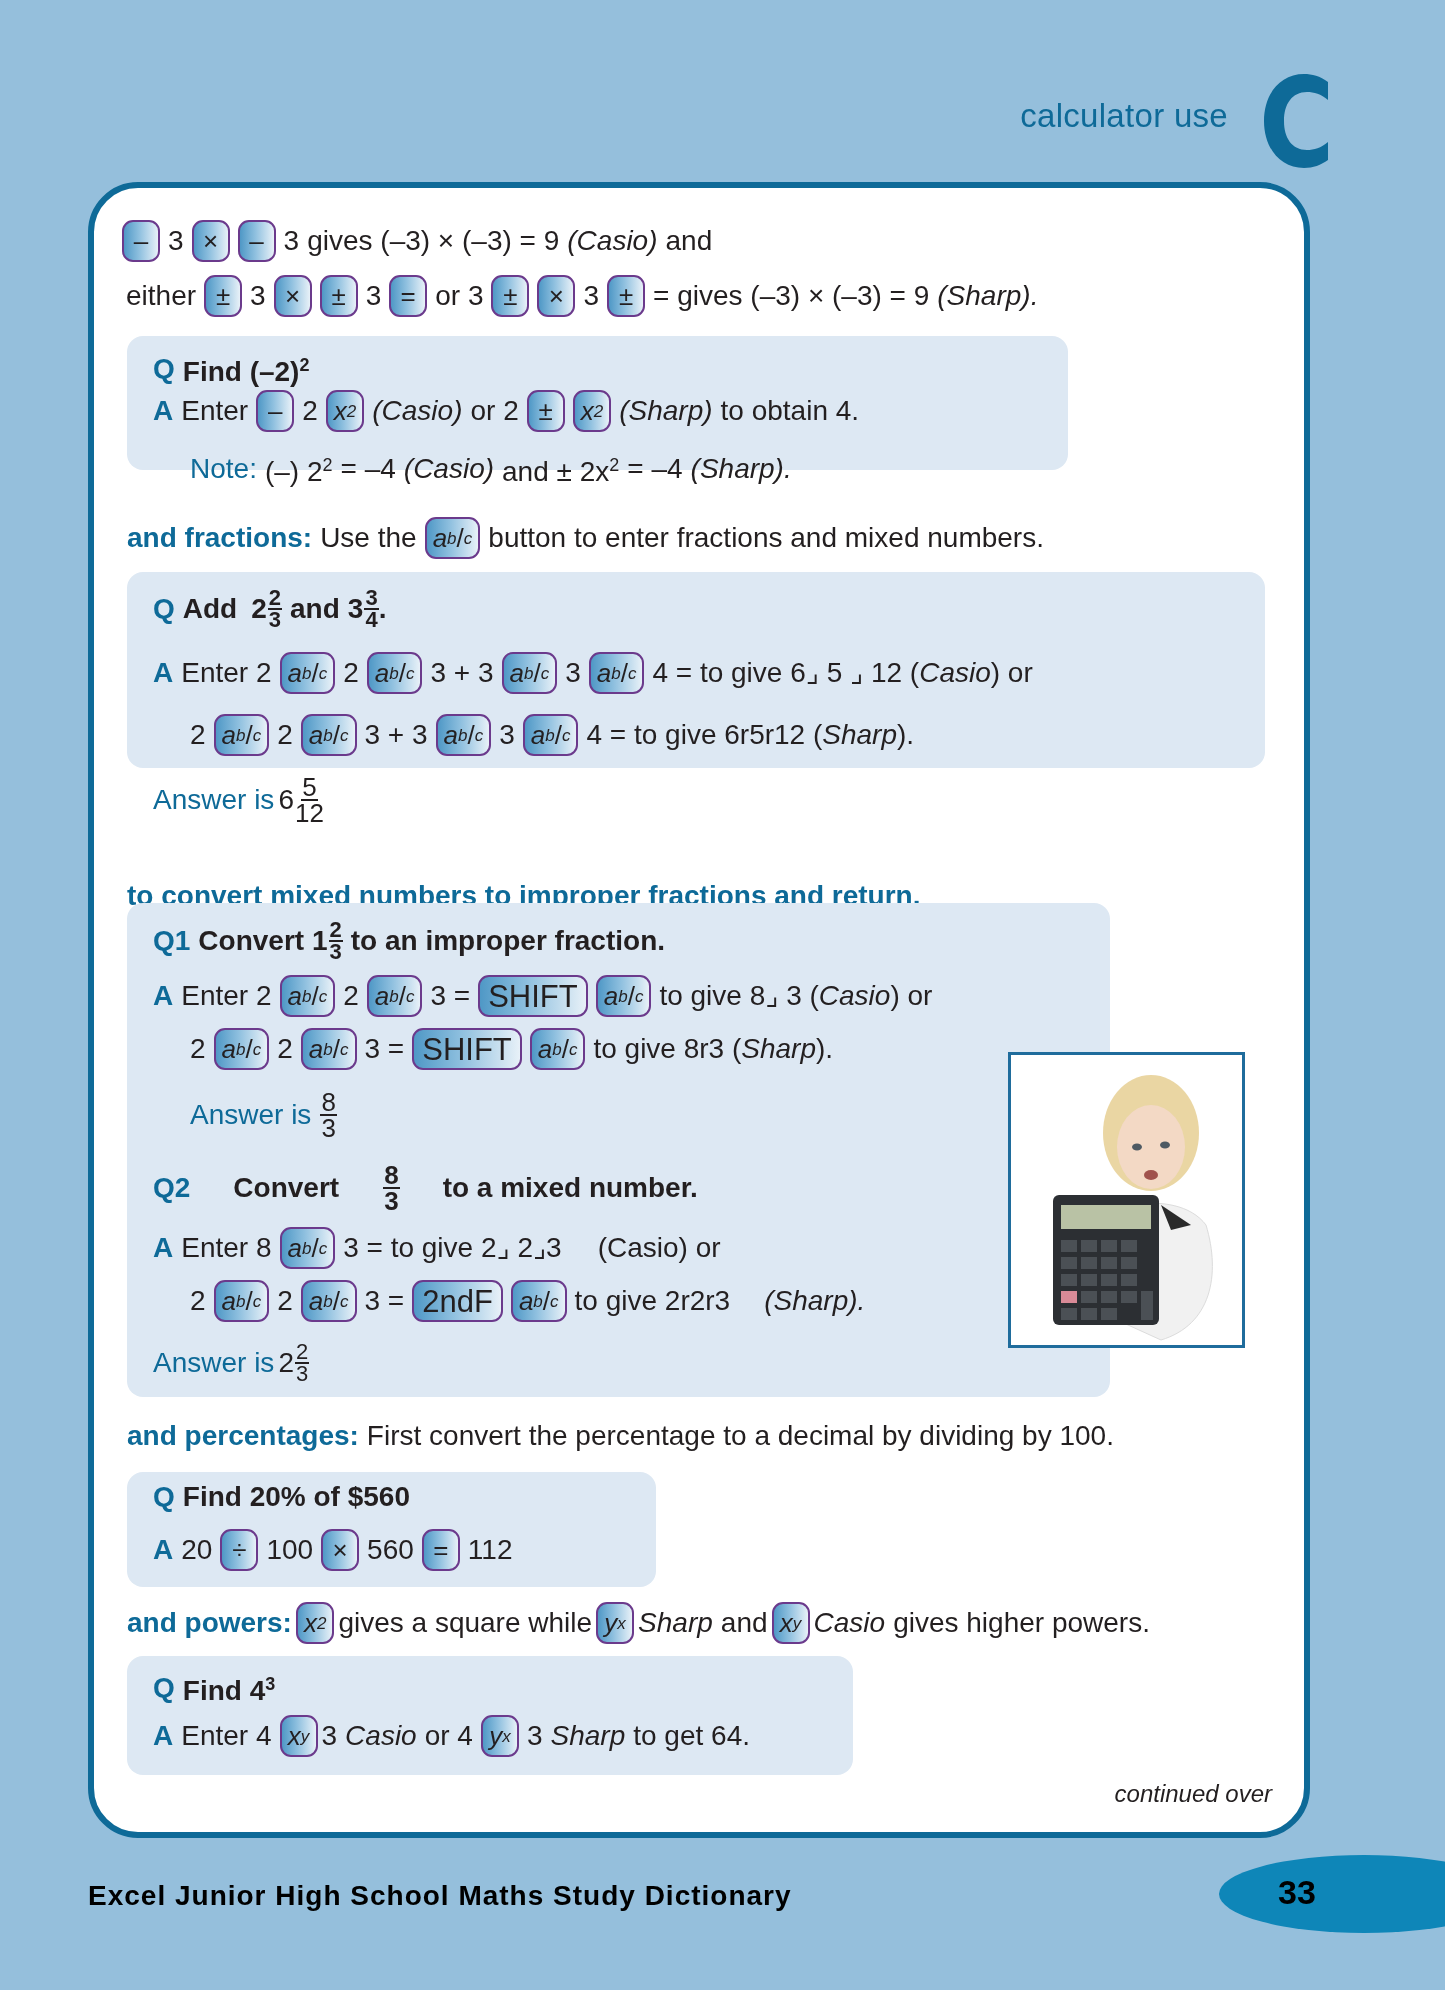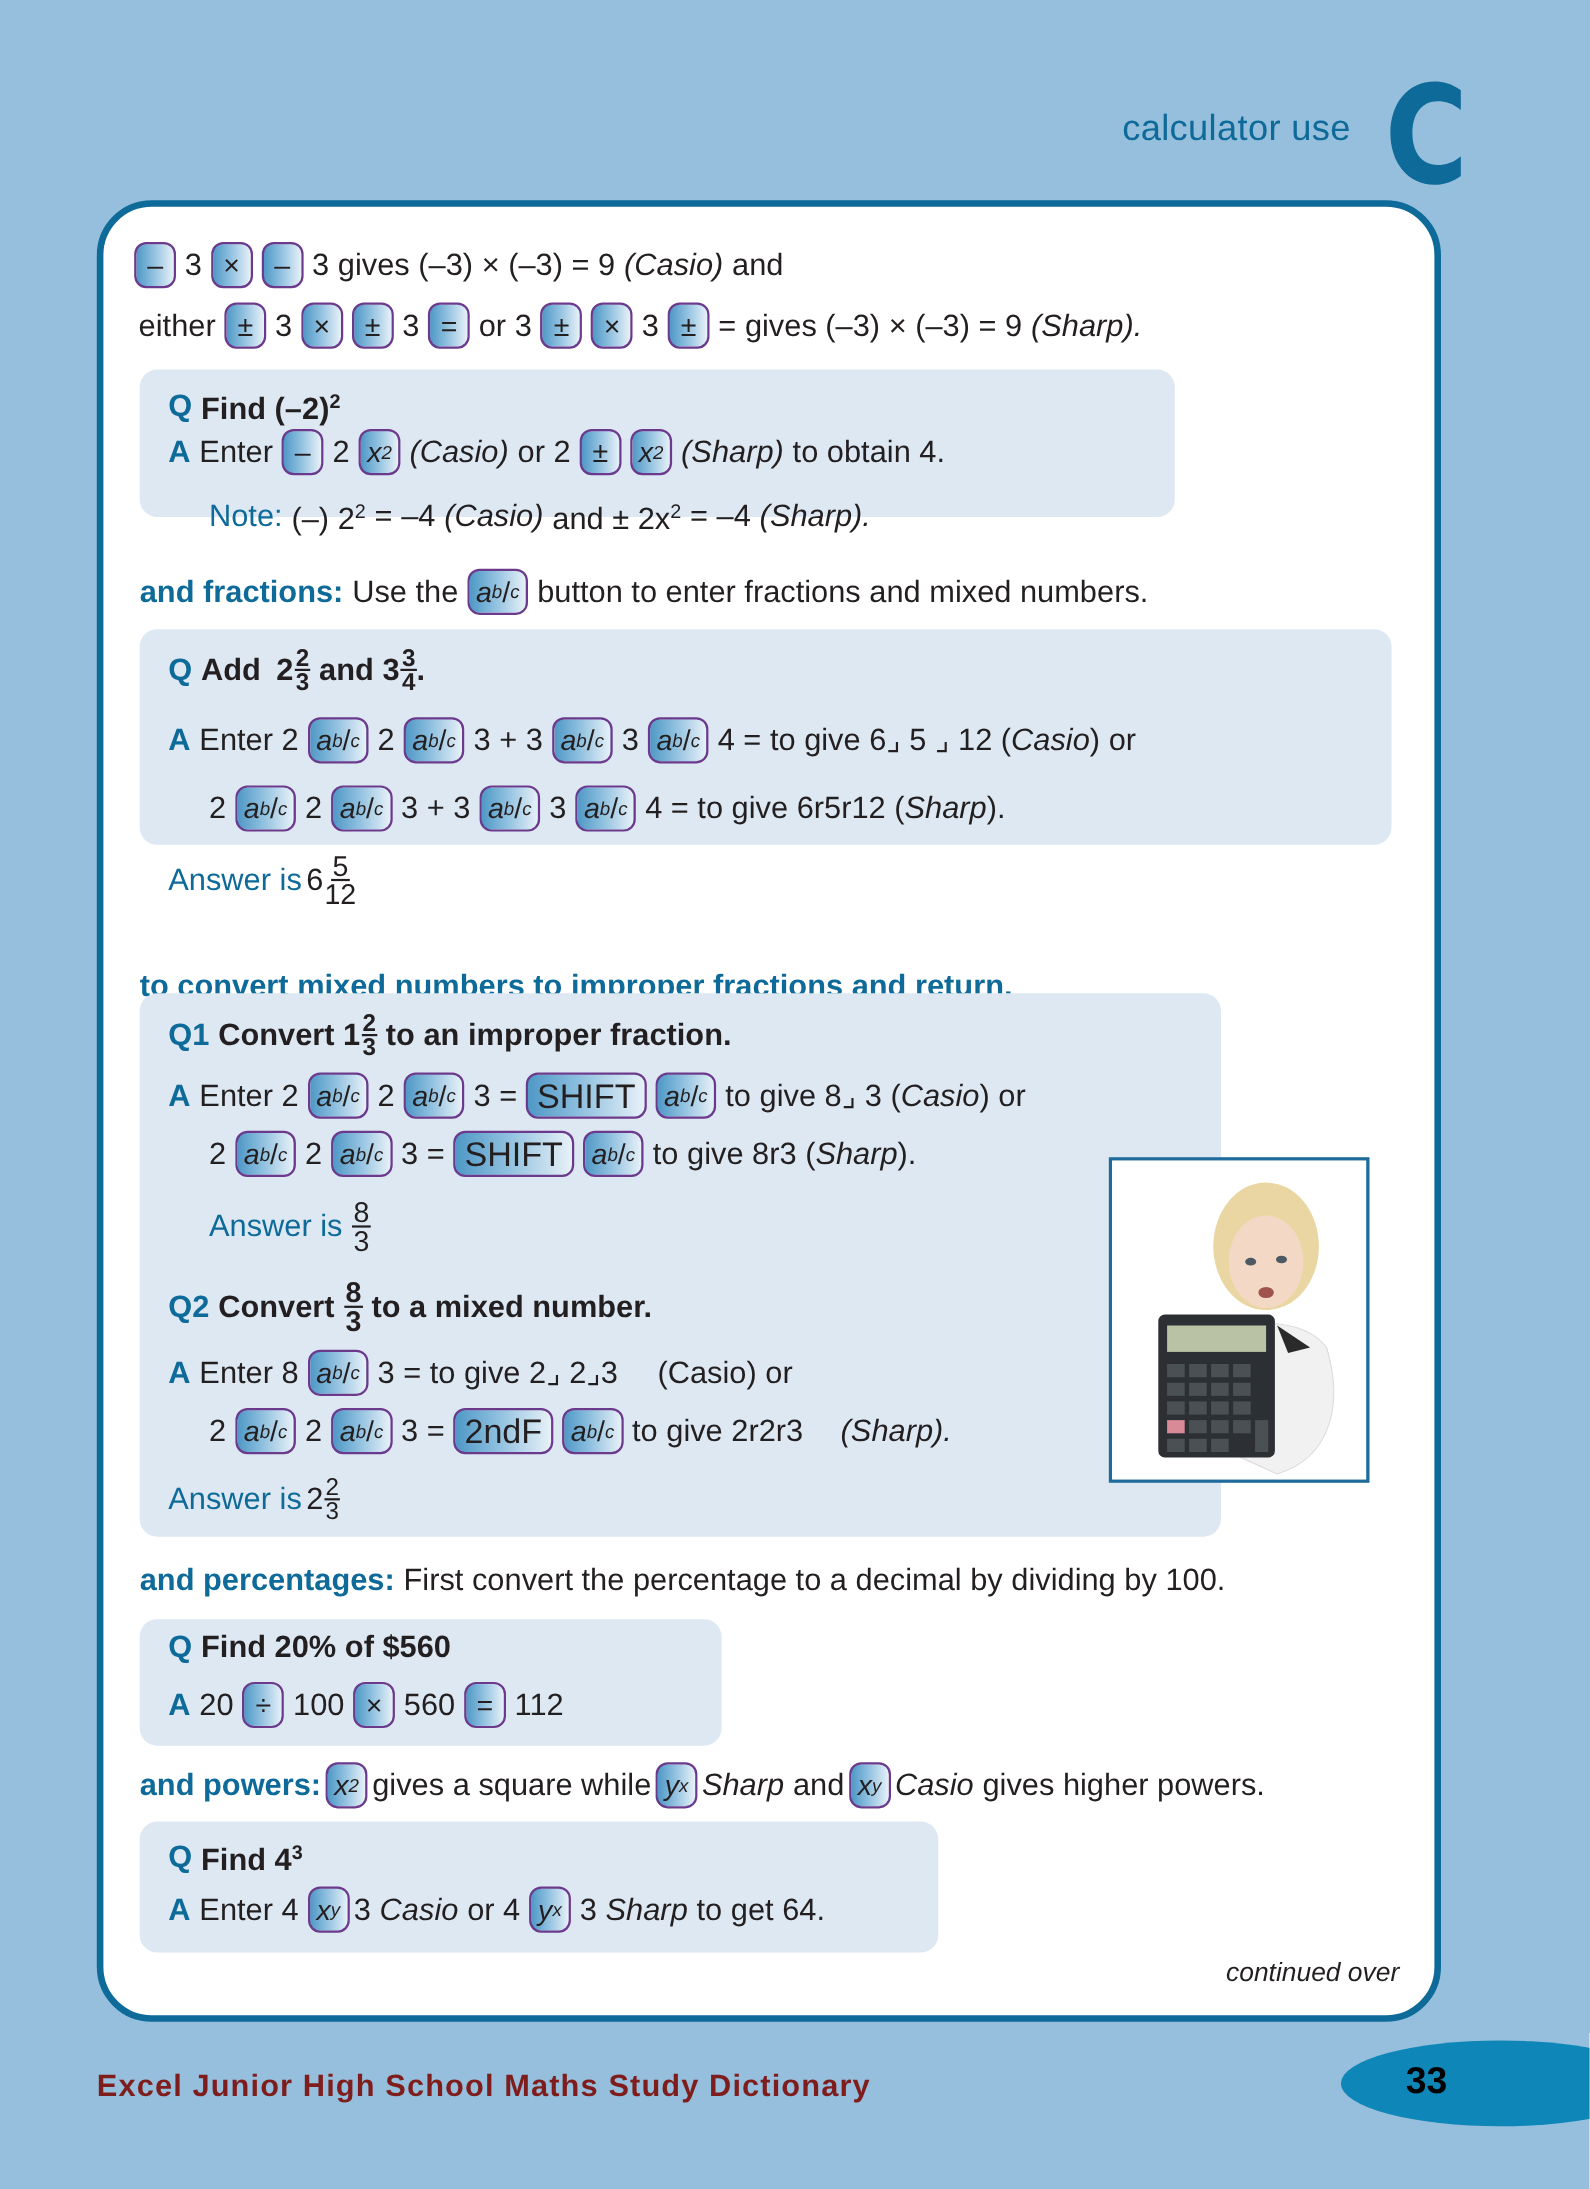--- a/index.html
+++ b/index.html
@@ -48,21 +48,21 @@
     font-size:22px; line-height:20px; vertical-align:middle; margin-left:1px;
   }
   .frac .num { border-bottom:2px solid #231f20; padding:0 1px; }
   .frac.big { font-size:26px; line-height:24px; }
   .photo {
     position:absolute; left:1008px; top:1052px; width:237px; height:296px;
     box-sizing:border-box; border:3px solid #1f6c9c; background:#ffffff; overflow:hidden;
   }
   .footer-title {
     position:absolute; left:88px; top:1880px; font-size:28px; font-weight:bold;
-    color:#7f1d1d; letter-spacing:1px;
+    color:#000000; letter-spacing:1px;
   }
   .page-oval {
     position:absolute; left:1219px; top:1855px; width:290px; height:78px;
     border-radius:50%; background:#0e86b8;
   }
   .page-num {
     position:absolute; left:1278px; top:1873px; font-size:34px; font-weight:bold; color:#000000;
   }
   .cont {
     position:absolute; right:173px; top:1780px; font-size:24px; font-style:italic;
@@ -235,21 +235,21 @@
   <span class="key"><i>a</i><sup>b</sup>/<sub>c</sub></span>
   <span><span>to give 8r3 (</span><i>Sharp</i><span>).</span></span>
 </div>
 <div class="line" style="left:190px; top:1090px;">
   <span class="blue">Answer is</span>
   <span class="frac big">
       <span class="num">8</span>
       <span>3</span>
     </span>
 </div>
-<div class="line" style="left:153px; top:1163px;">
+<div class="line" style="left:153px; top:1163px;gap:35px;">
   <span class="hd">Q2</span>
   <span class="bold">Convert</span>
   <span class="frac big bold">
       <span class="num">8</span>
       <span>3</span>
     </span>
   <span class="bold">to a mixed number.</span>
 </div>
 <div class="line" style="left:153px; top:1227px;">
   <span class="hd">A</span>

